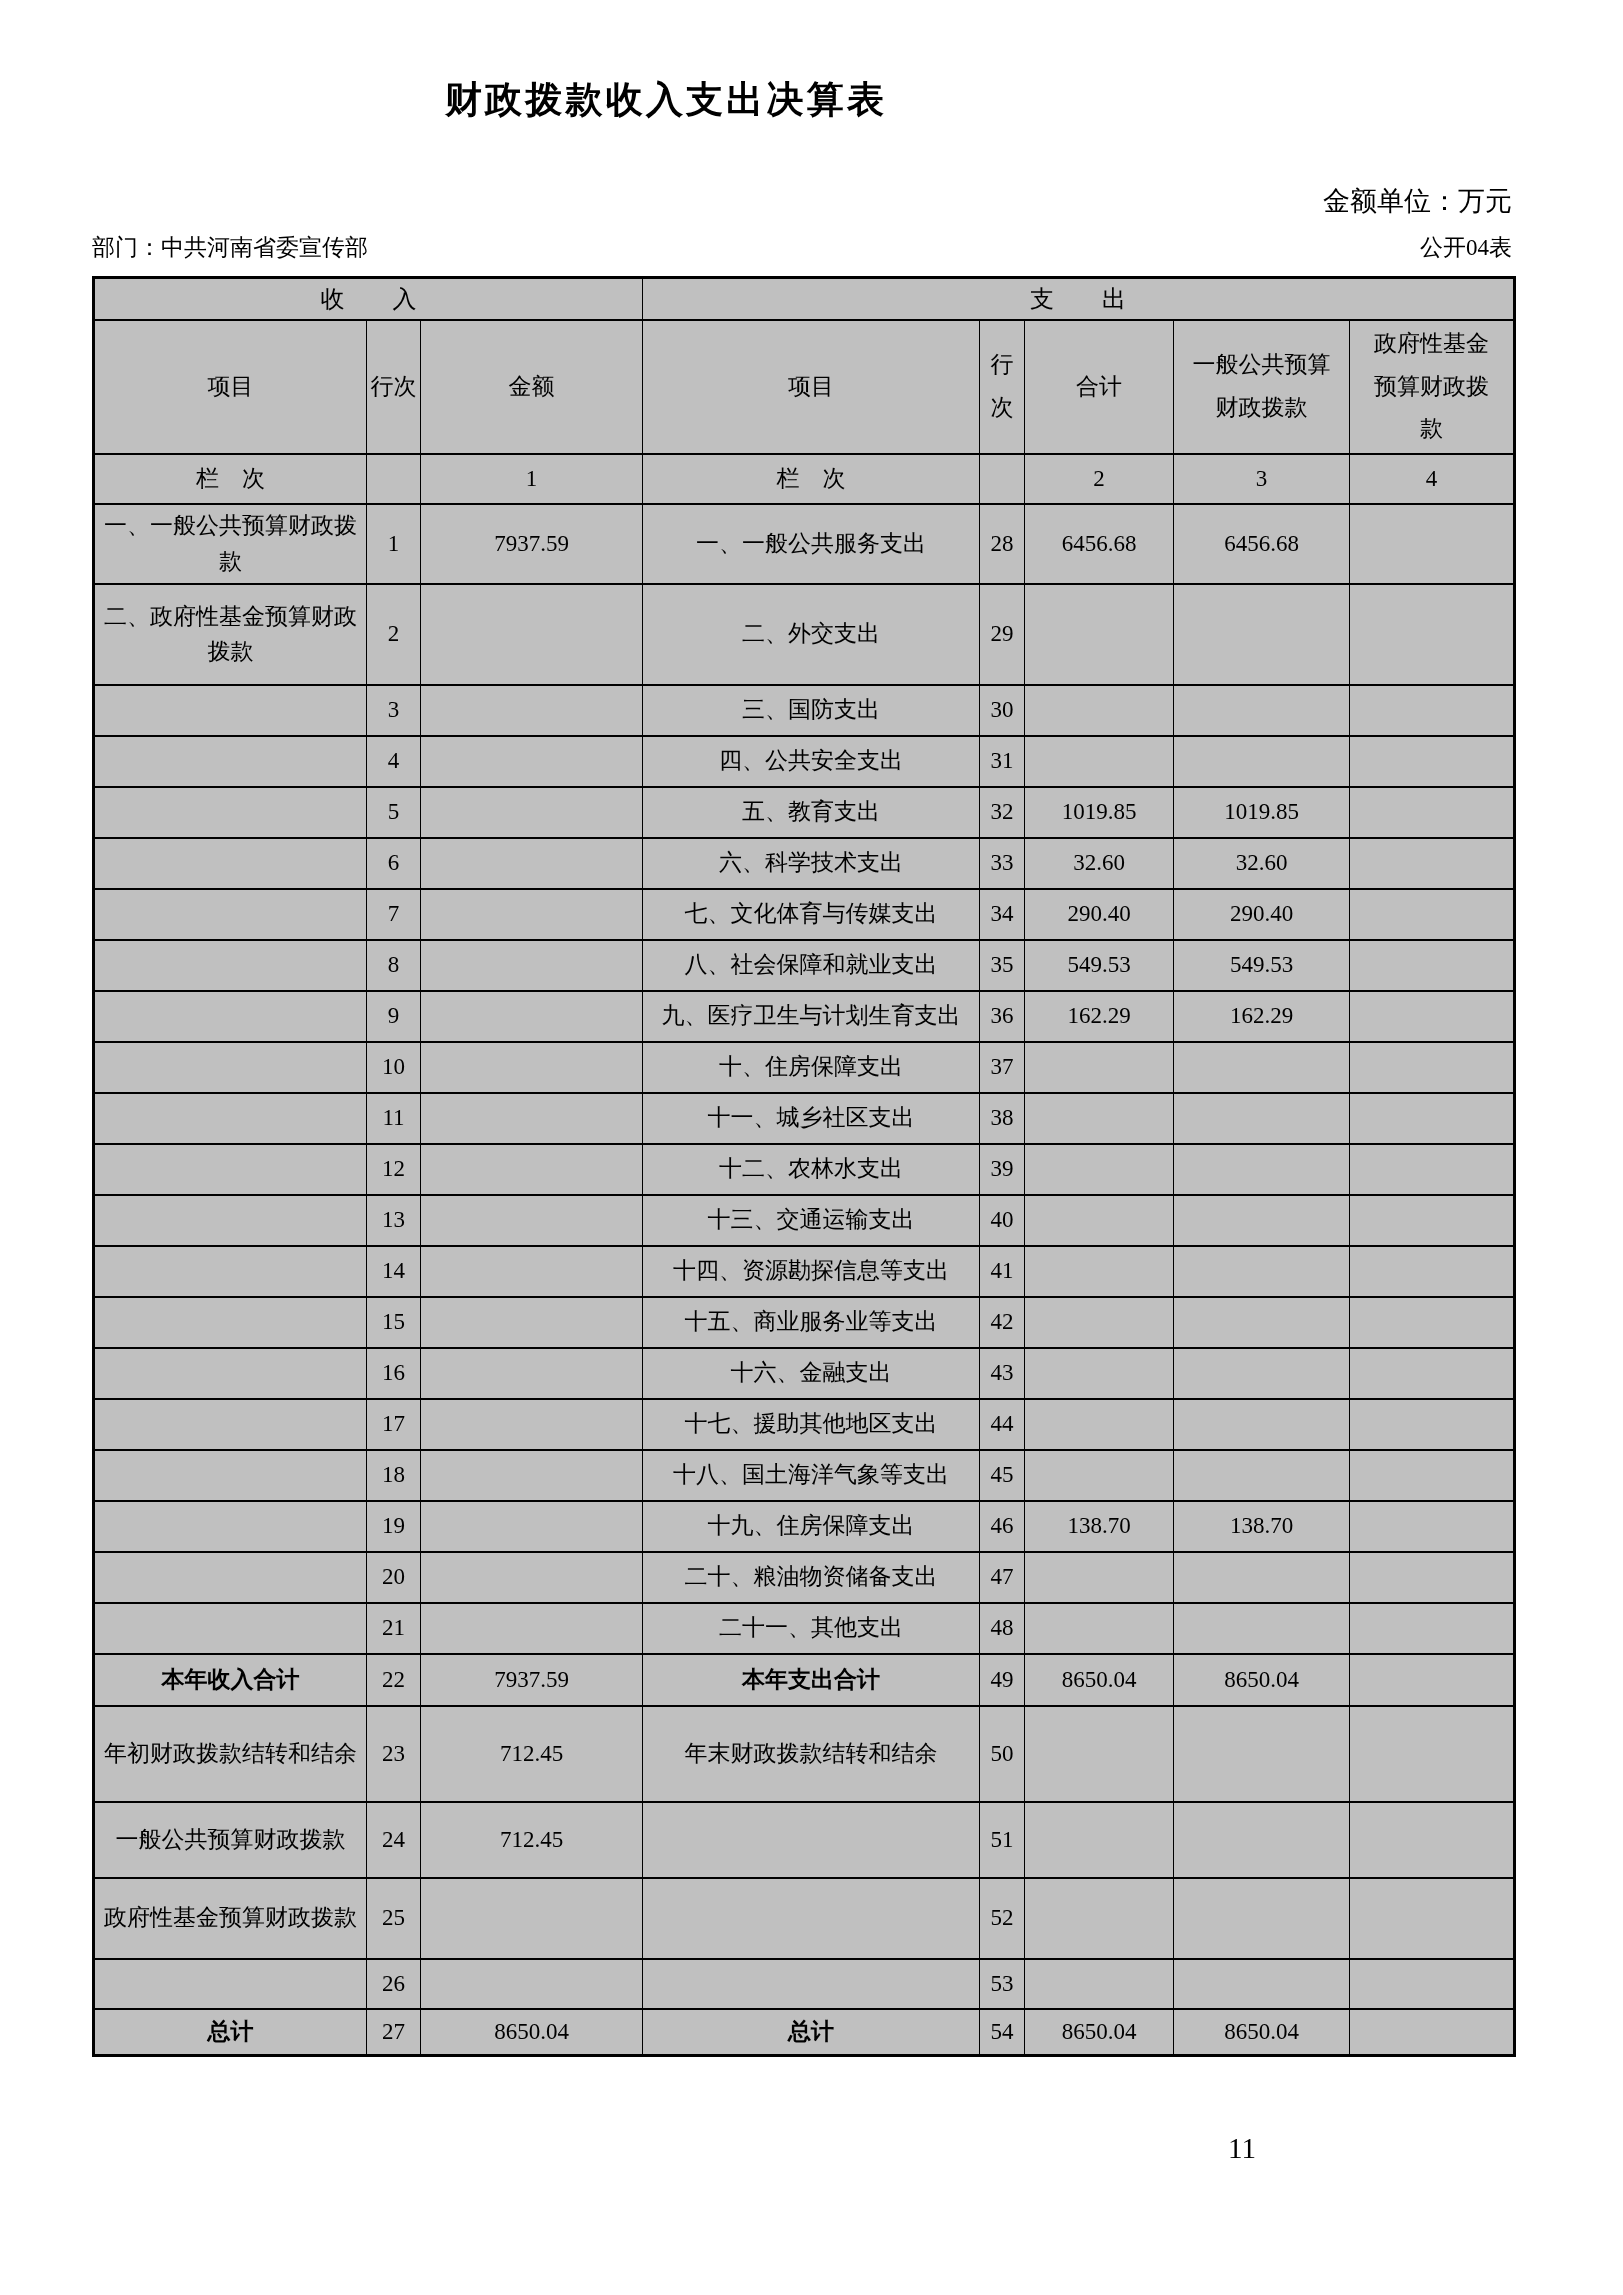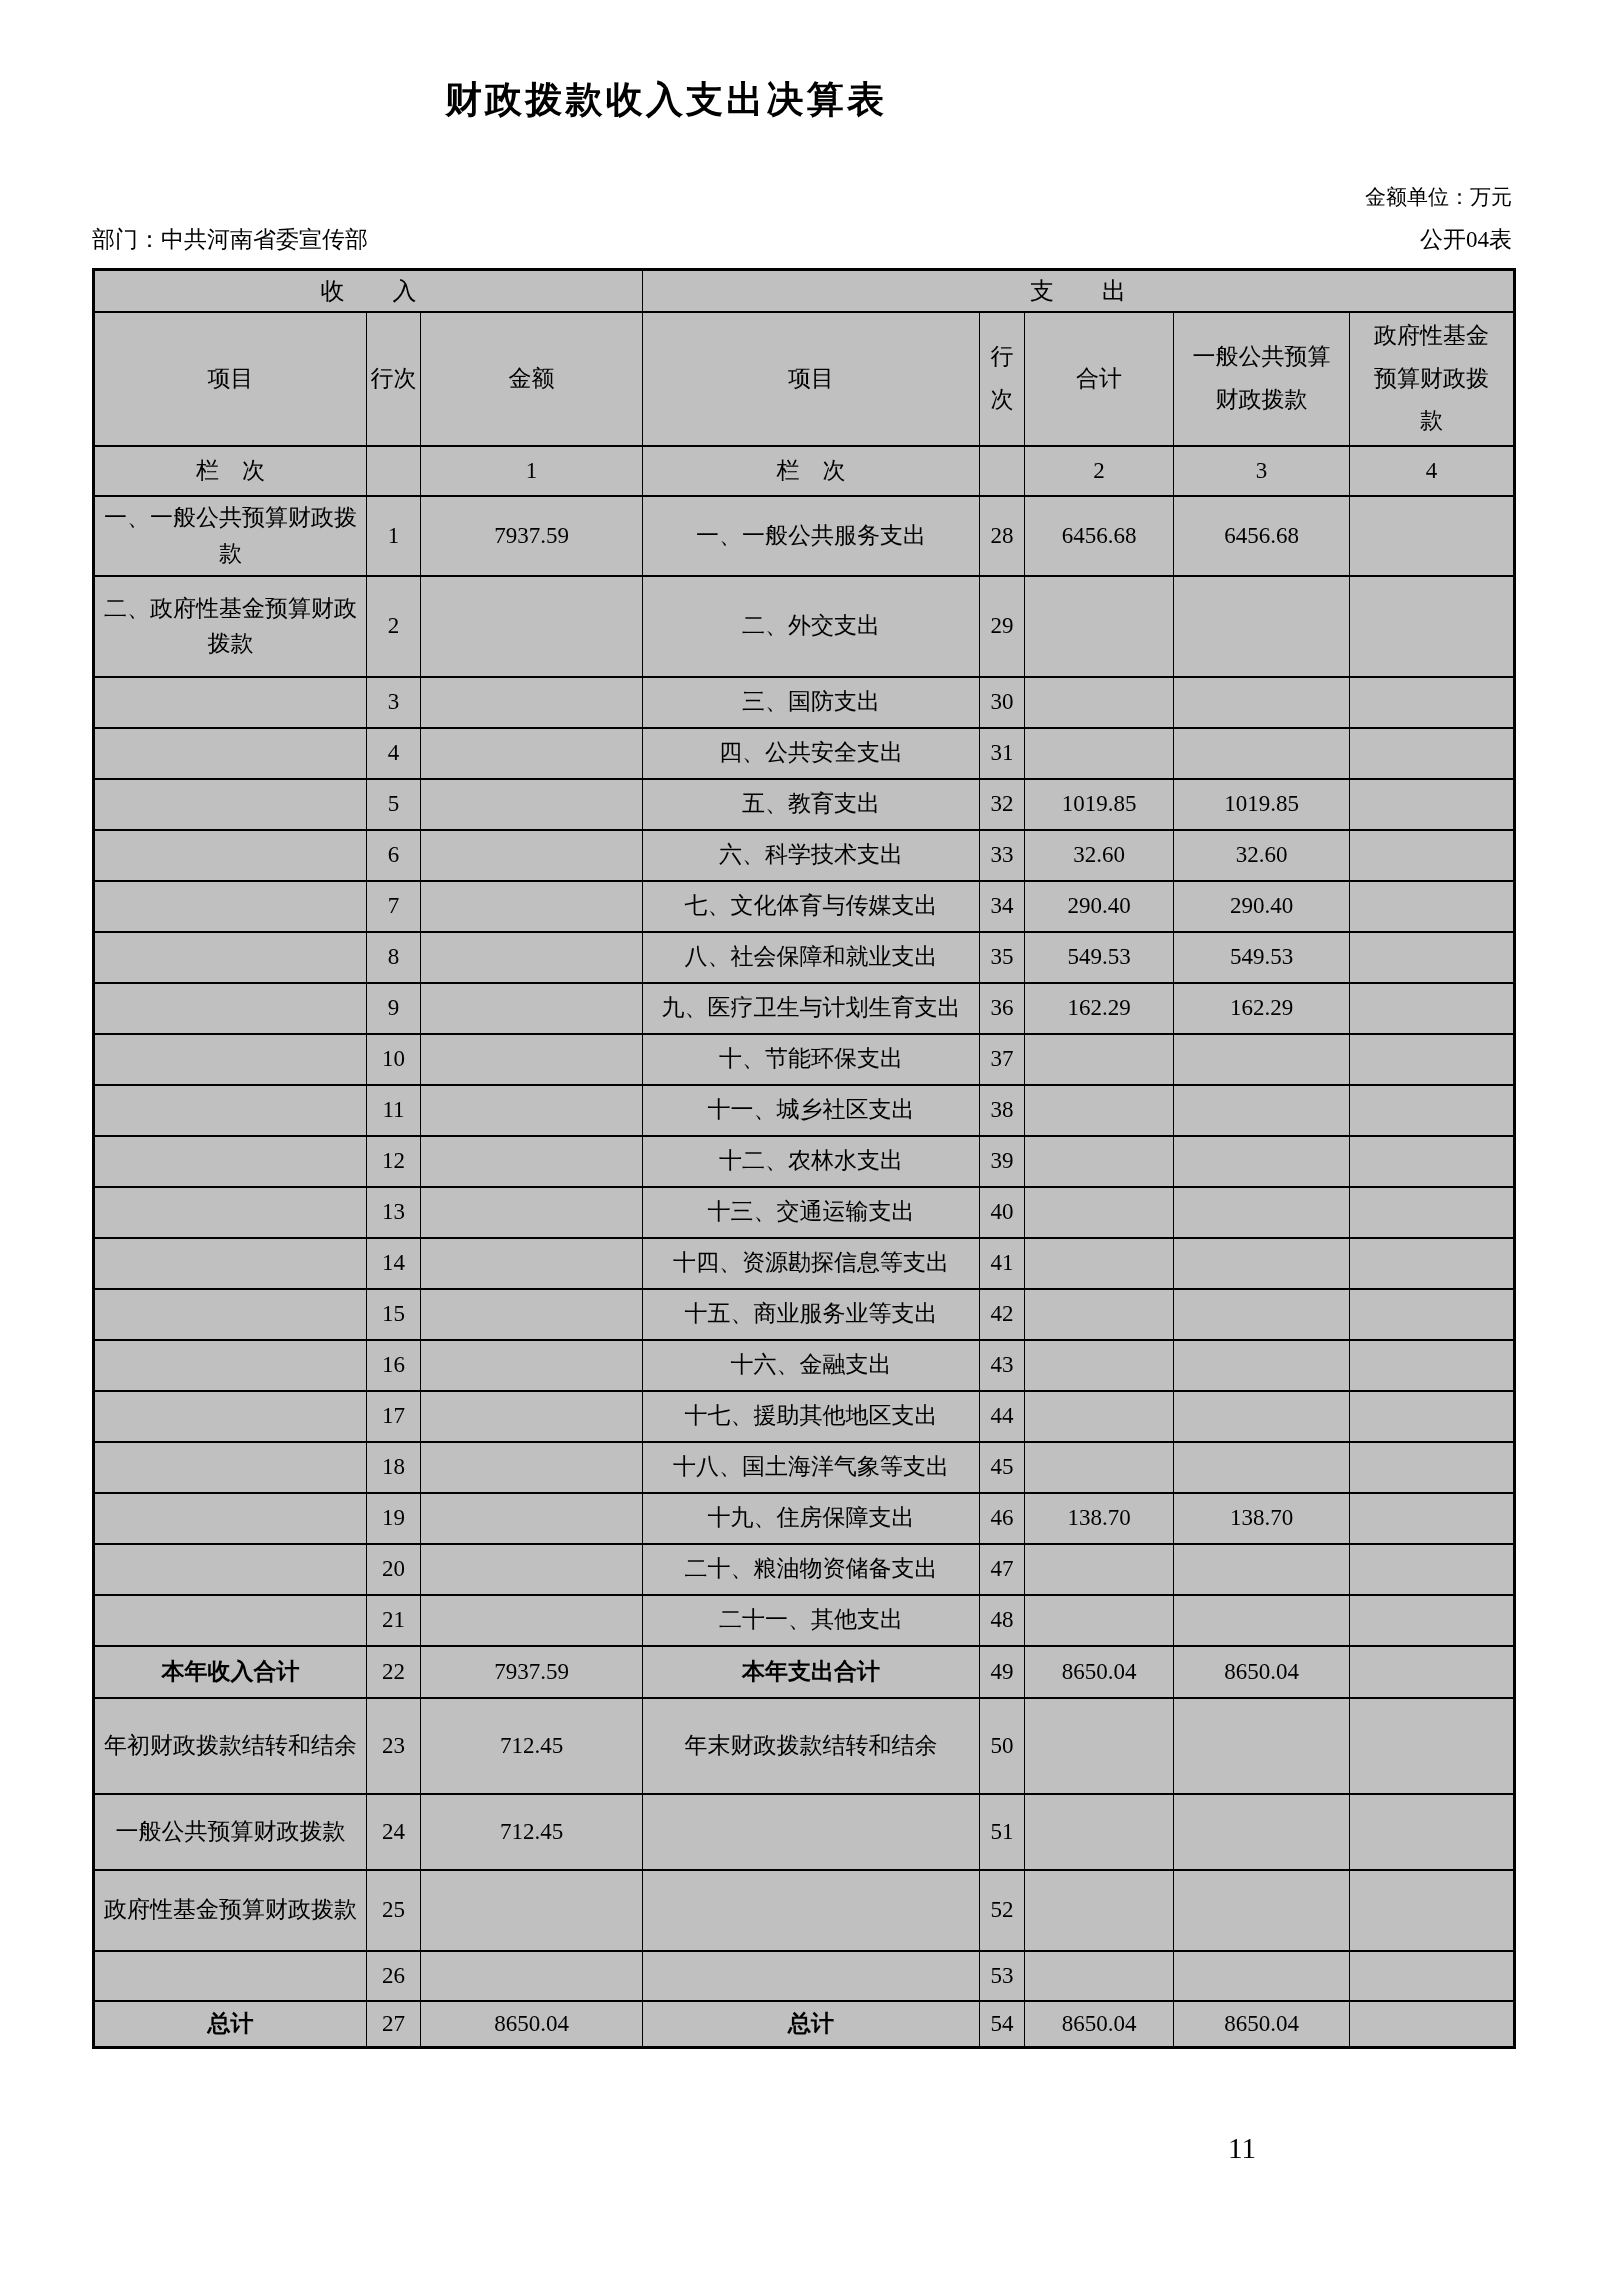--- a/index.html
+++ b/index.html
@@ -5,21 +5,21 @@
   html,body { margin:0; padding:0; background:#fff; }
   .page {
     position:relative; width:1332px; height:2295px; background:#ffffff;
     font-family:"Liberation Serif","DejaVu Serif",serif; color:#000;
   }
   .title {
     text-align:center; padding-top:75px; font-size:37px; font-weight:bold;
     letter-spacing:3.2px;
   }
   .unit-line {
-    width:1512px; text-align:right; font-size:21px; margin-top:58px;
+    width:1512px; text-align:right; font-size:27px; margin-top:58px;
   }
   .meta-line {
     width:1420px; margin-left:92px; display:flex; justify-content:space-between;
     font-size:23px; margin-top:13px; margin-bottom:13px;
   }
   table.budget {
     border-collapse:collapse; table-layout:fixed; width:1420px; margin-left:92px;
     border:3.2px solid #000;
   }
   table.budget td {
@@ -183,21 +183,21 @@
           <td class="item expense-item">九、医疗卫生与计划生育支出</td>
           <td class="">36</td>
           <td class="">162.29</td>
           <td class="">162.29</td>
           <td class="white"></td>
         </tr>
         <tr style="height: 51px;">
           <td class="item"></td>
           <td class="">10</td>
           <td class=""></td>
-          <td class="item expense-item">十、节能环保支出</td>
+          <td class="item expense-item">十、住房保障支出</td>
           <td class="">37</td>
           <td class=""></td>
           <td class=""></td>
           <td class="white"></td>
         </tr>
         <tr style="height: 51px;">
           <td class="item"></td>
           <td class="">11</td>
           <td class=""></td>
           <td class="item expense-item">十一、城乡社区支出</td>

